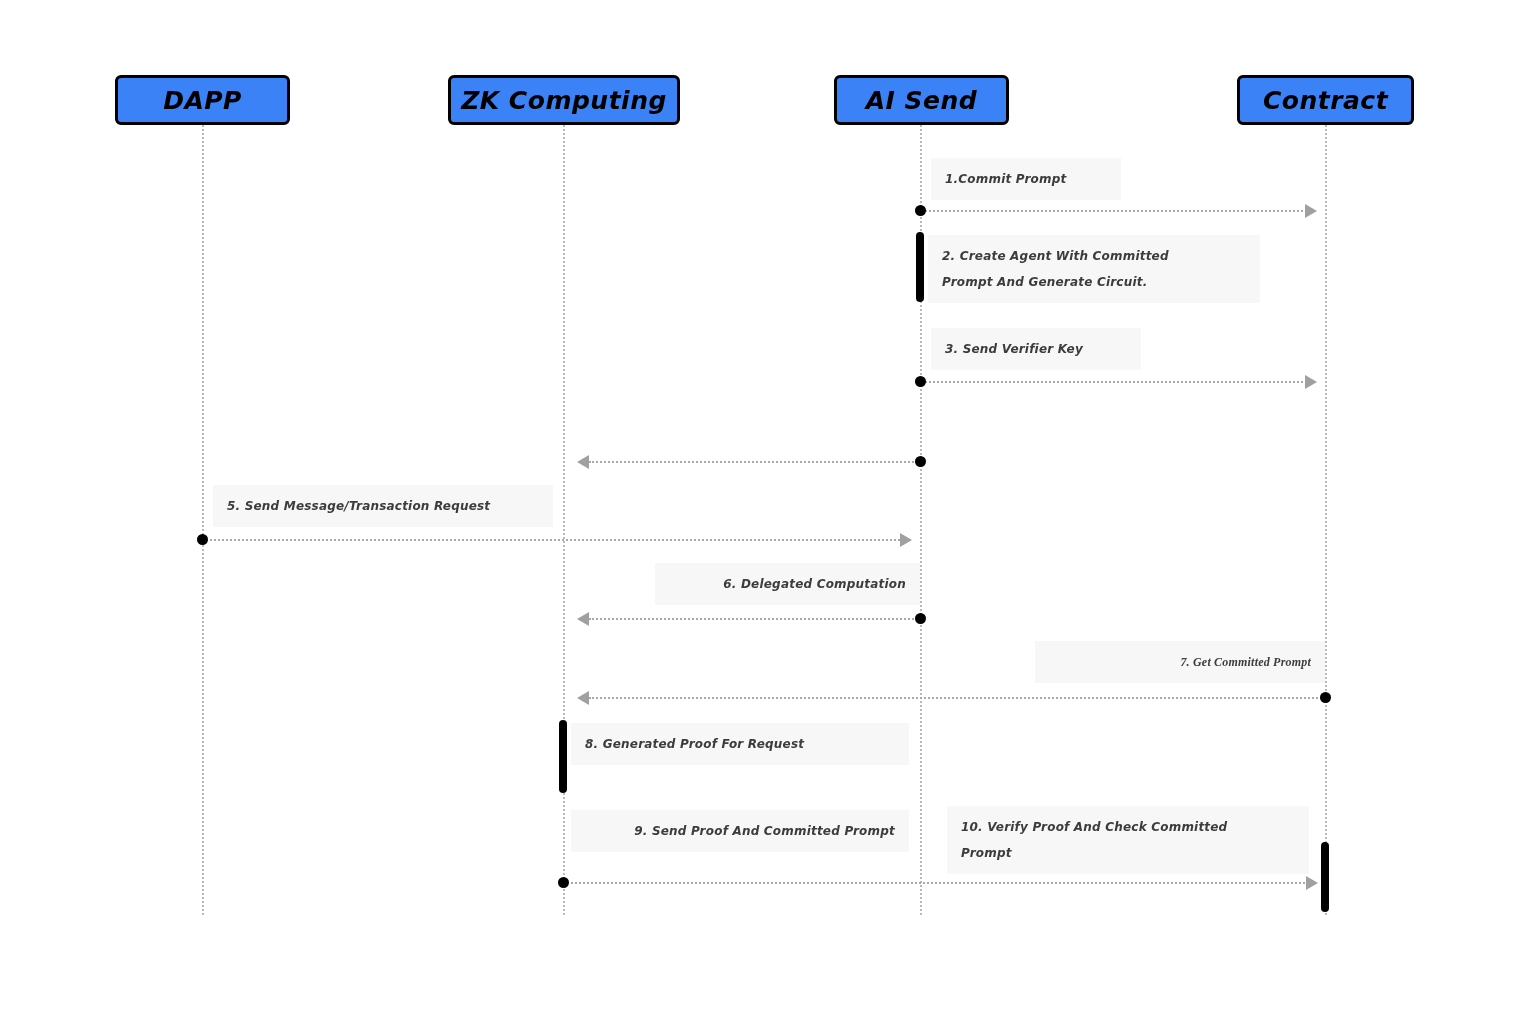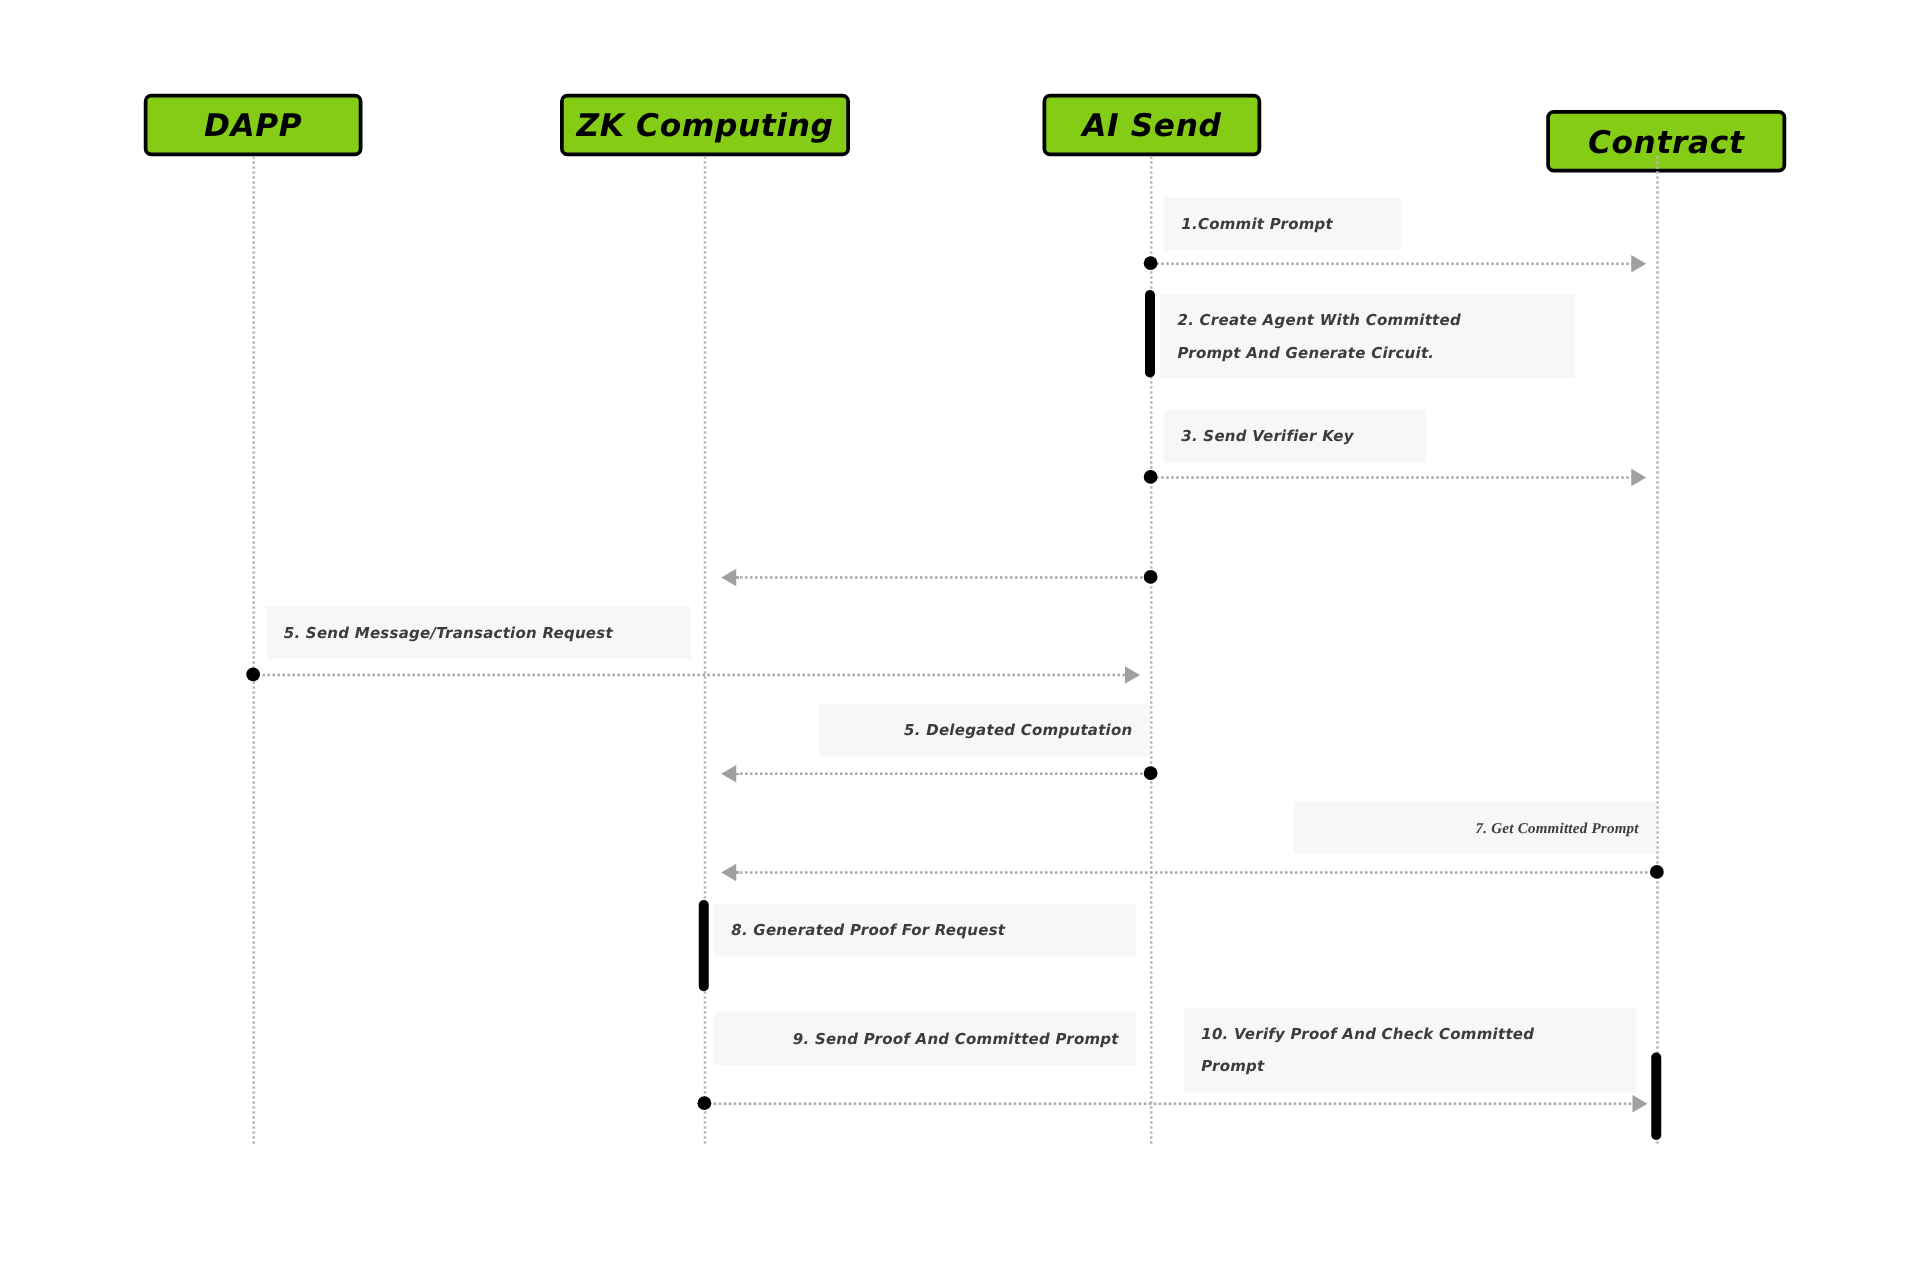--- a/index.html
+++ b/index.html
@@ -18,21 +18,21 @@
     background: #ffffff;
     overflow: hidden;
   }
 
   
   .participant-box {
     position: absolute;
     box-sizing: border-box;
     border: 3px solid #000000;
     border-radius: 6px;
-    background: #84cc16;
+    background: #3b82f6;
     display: flex;
     align-items: center;
     justify-content: center;
     height: 50px;
   }
   .participant-label {
     font-family: "DejaVu Sans", sans-serif;
     font-weight: bold;
     font-style: italic;
     font-size: 25px;
@@ -114,21 +114,21 @@
   </div>
 
   <div class="participant-box" style="left:448px; top:75px; width:232px;">
     <span class="participant-label">ZK Computing</span>
   </div>
 
   <div class="participant-box" style="left:834px; top:75px; width:175px;">
     <span class="participant-label">AI Send</span>
   </div>
 
-  <div class="participant-box" style="left:1237px; top:88px; width:192px;">
+  <div class="participant-box" style="left:1237px; top:75px; width:177px;">
     <span class="participant-label">Contract</span>
   </div>
 
   <div class="lifeline" style="left:202px;"></div>
   <div class="lifeline" style="left:563px;"></div>
   <div class="lifeline" style="left:920px;"></div>
   <div class="lifeline" style="left:1325px;"></div>
 
   <div class="msg-label align-left" style="left:931px; top:158px; width:190px;">1.Commit Prompt</div>
   <div class="message-line" style="left:921px; top:210px; width:386px;"></div>
@@ -146,21 +146,21 @@
 
   <div class="message-line" style="left:589px; top:461px; width:332px;"></div>
   <div class="message-dot" style="left:915px; top:456px;"></div>
   <div class="arrow-head left" style="left:577px; top:455px;"></div>
 
   <div class="msg-label align-left" style="left:213px; top:485px; width:340px;">5. Send Message/Transaction Request</div>
   <div class="message-line" style="left:203px; top:539px; width:700px;"></div>
   <div class="message-dot" style="left:197px; top:534px;"></div>
   <div class="arrow-head right" style="left:900px; top:533px;"></div>
 
-  <div class="msg-label align-right" style="left:655px; top:563px; width:265px;">5.  Delegated Computation</div>
+  <div class="msg-label align-right" style="left:655px; top:563px; width:265px;">6.  Delegated Computation</div>
   <div class="message-line" style="left:589px; top:618px; width:332px;"></div>
   <div class="message-dot" style="left:915px; top:613px;"></div>
   <div class="arrow-head left" style="left:577px; top:612px;"></div>
 
   <div class="msg-label align-right" style="left:1035px; top:641px; width:290px;font-family:Liberation Serif, serif;">7.  Get Committed Prompt</div>
   <div class="message-line" style="left:589px; top:697px; width:737px;"></div>
   <div class="message-dot" style="left:1320px; top:692px;"></div>
   <div class="arrow-head left" style="left:577px; top:691px;"></div>
 
   <div class="activation-bar" style="left:559px; top:720px; height:73px;"></div>

